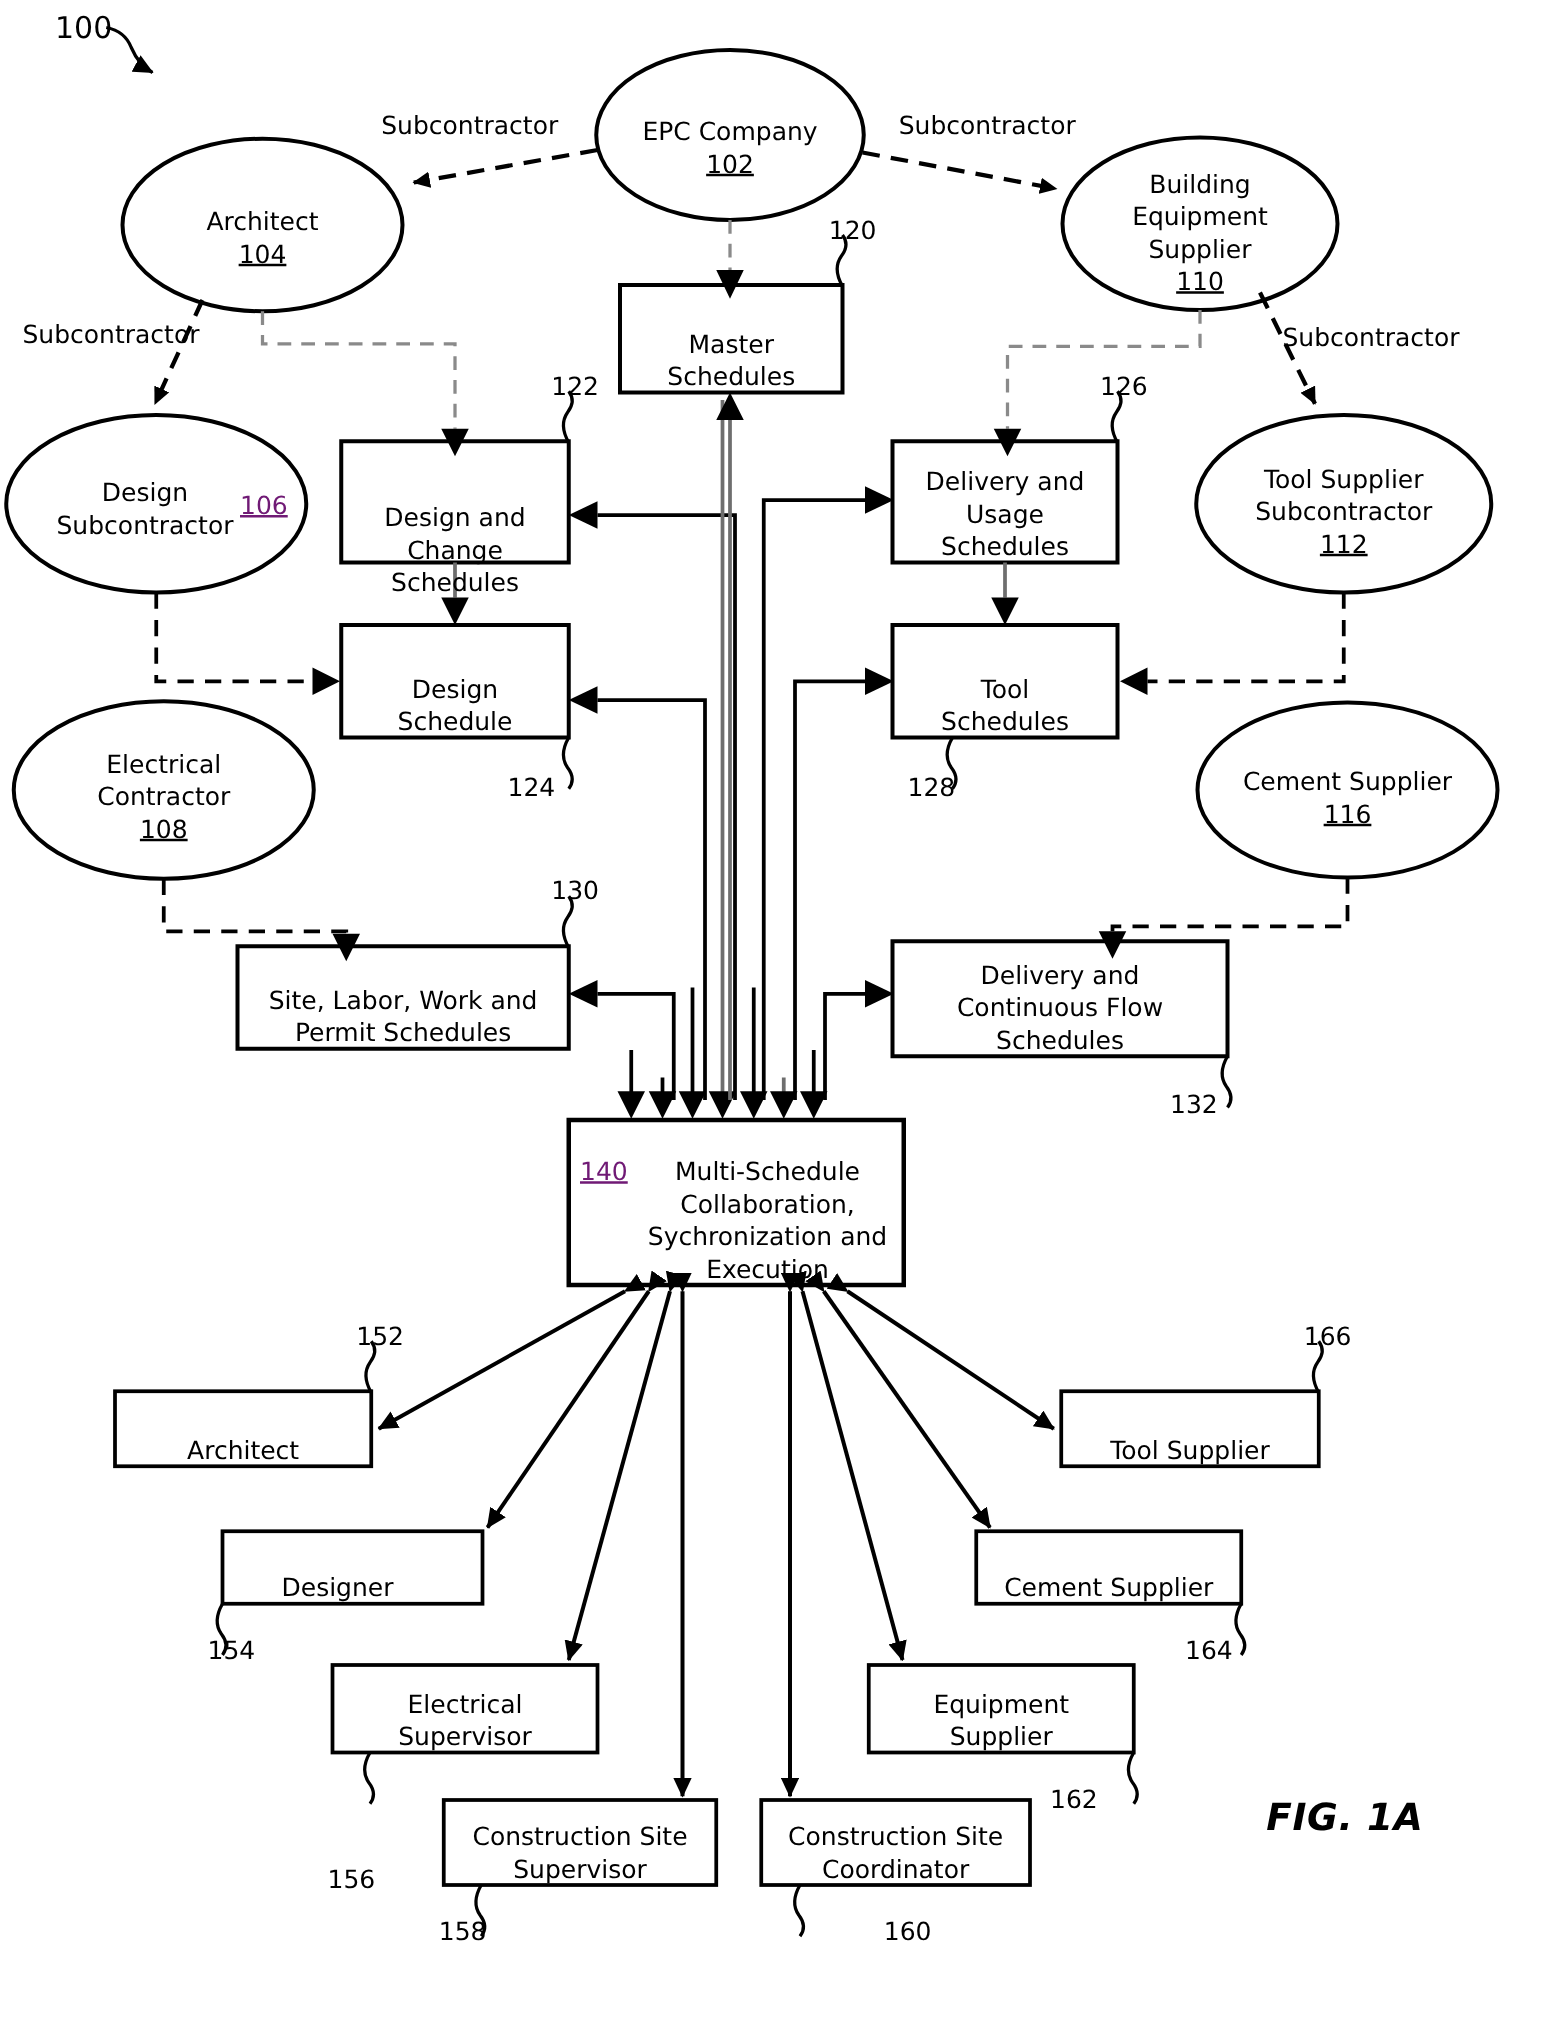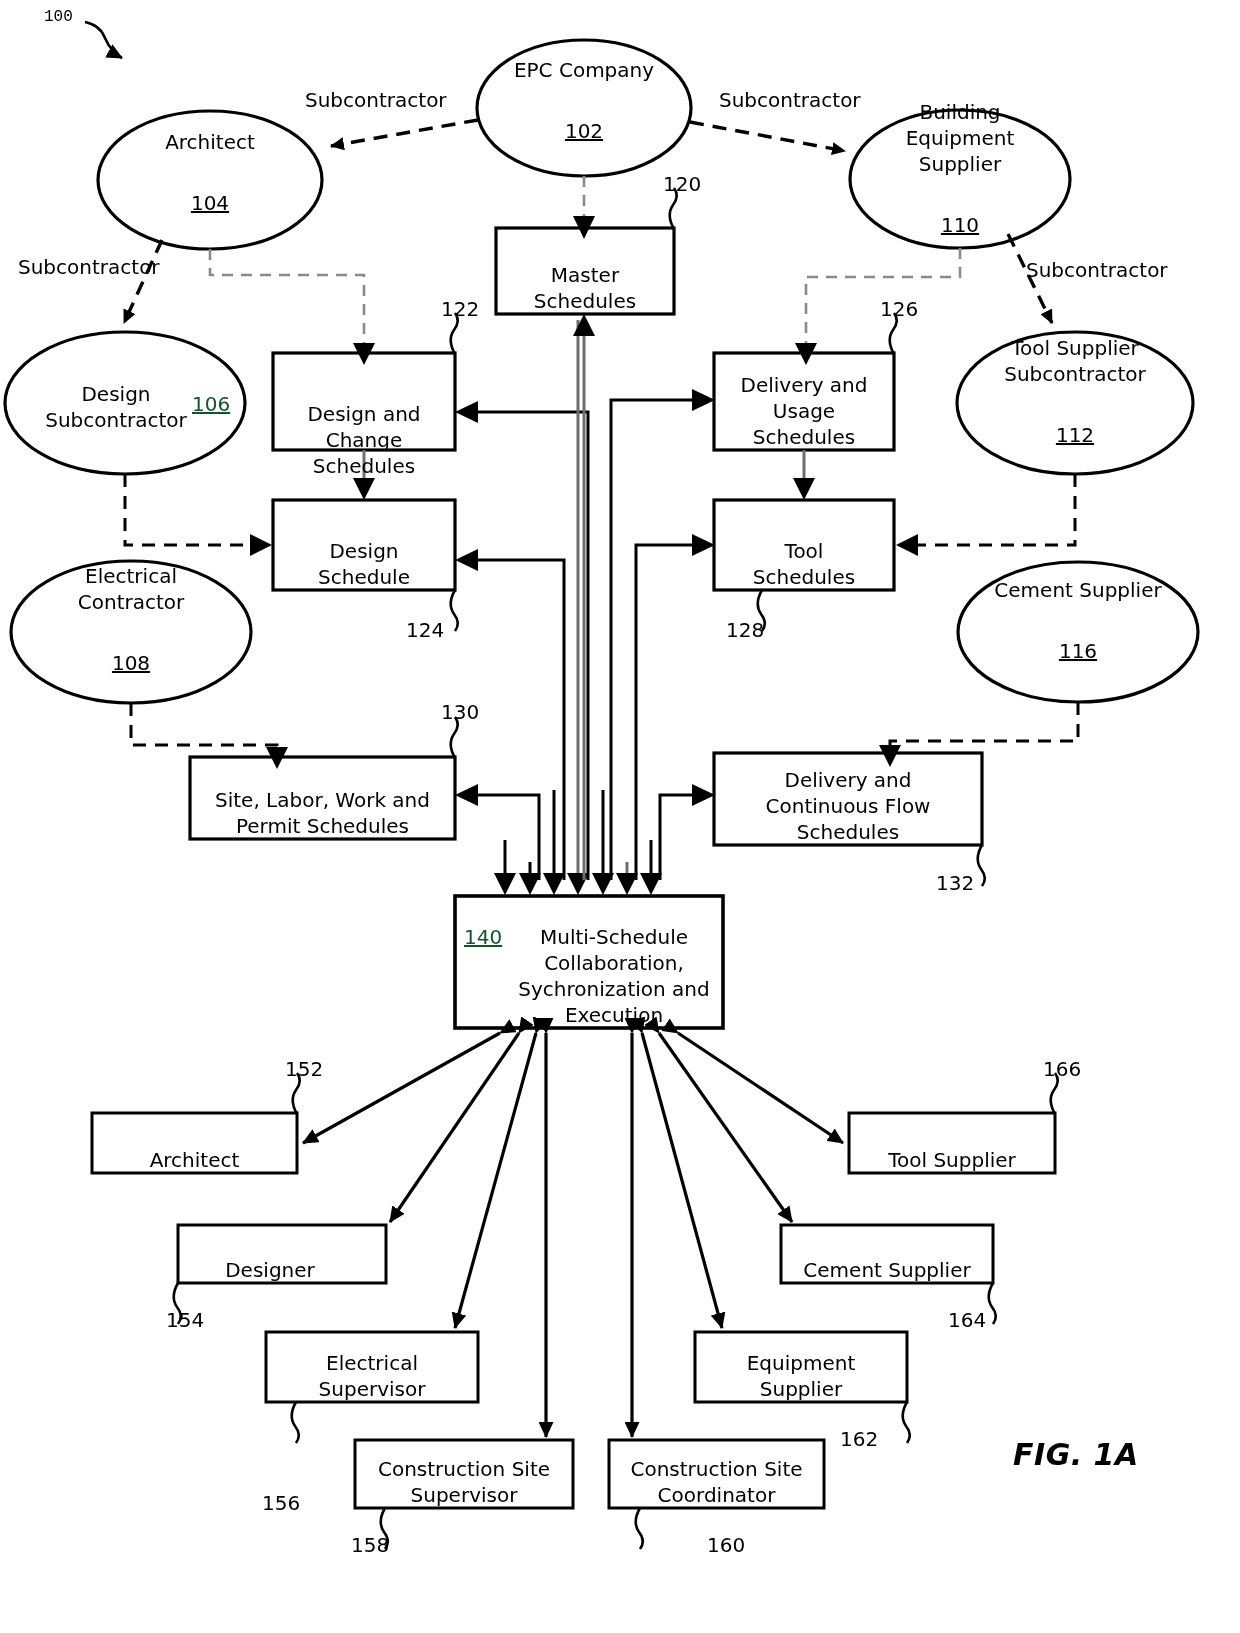--- a/index.html
+++ b/index.html
@@ -23,35 +23,35 @@
     font-size:20px;
     color:#000;
     white-space:nowrap;
   }
   .edgeLabel{
     position:absolute;
     font-size:20px;
     color:#000;
     white-space:nowrap;
   }
-  .uline{text-decoration:underline;margin-top:35px;}
+  .uline{text-decoration:underline;}
   .figlabel{
     position:absolute;
     font-weight:bold;
     font-style:italic;
     font-size:30px;
     letter-spacing:0.5px;
     color:#000;
     white-space:nowrap;
   }
   .inlineRef{
     position:absolute;
     font-size:20px;
     text-decoration:underline;
-    color:#14532d;
+    color:#701a75;
   }
 </style>
 </head>
 <body>
 
 <div id="fig">
 
   <svg id="canvas" viewBox="0 0 1240 1633" xmlns="http://www.w3.org/2000/svg">
     <defs>
       <marker id="ah" markerWidth="10" markerHeight="9" refX="9" refY="4.5" orient="auto" markerUnits="userSpaceOnUse">
@@ -205,21 +205,21 @@
       <path d="M296,1402 Q288,1416 295,1426 Q302,1435 296,1443"></path>
       <path d="M385,1508 Q377,1522 384,1532 Q391,1541 385,1549"></path>
       <path d="M640,1508 Q632,1522 639,1532 Q646,1541 640,1549"></path>
       <path d="M907,1402 Q899,1416 906,1426 Q913,1435 907,1443"></path>
       <path d="M993,1283 Q985,1297 992,1307 Q999,1316 993,1324"></path>
       <path d="M1055,1114 Q1047,1100 1054,1090 Q1061,1081 1055,1073"></path>
       <path d="M85,22 Q100,25 105,38 Q111,52 122,58" marker-end="url(#ahb)"></path>
     </g>
   </svg>
 
-  <div class="refnum" style="left:44px;top:8px;font-size:16px;font-family:Liberation Mono, monospace;">100</div>
+  <div class="refnum" style="left:44px;top:8px;font-size:24px;">100</div>
 
   <div class="nodeLabel" style="left:477px;top:72px;width:214px;height:72px;">
     <span>EPC Company</span>
     <span class="uline">102</span>
   </div>
 
   <div class="nodeLabel" style="left:103px;top:144px;width:214px;height:72px;">
     <span>Architect</span>
     <span class="uline">104</span>
   </div>

